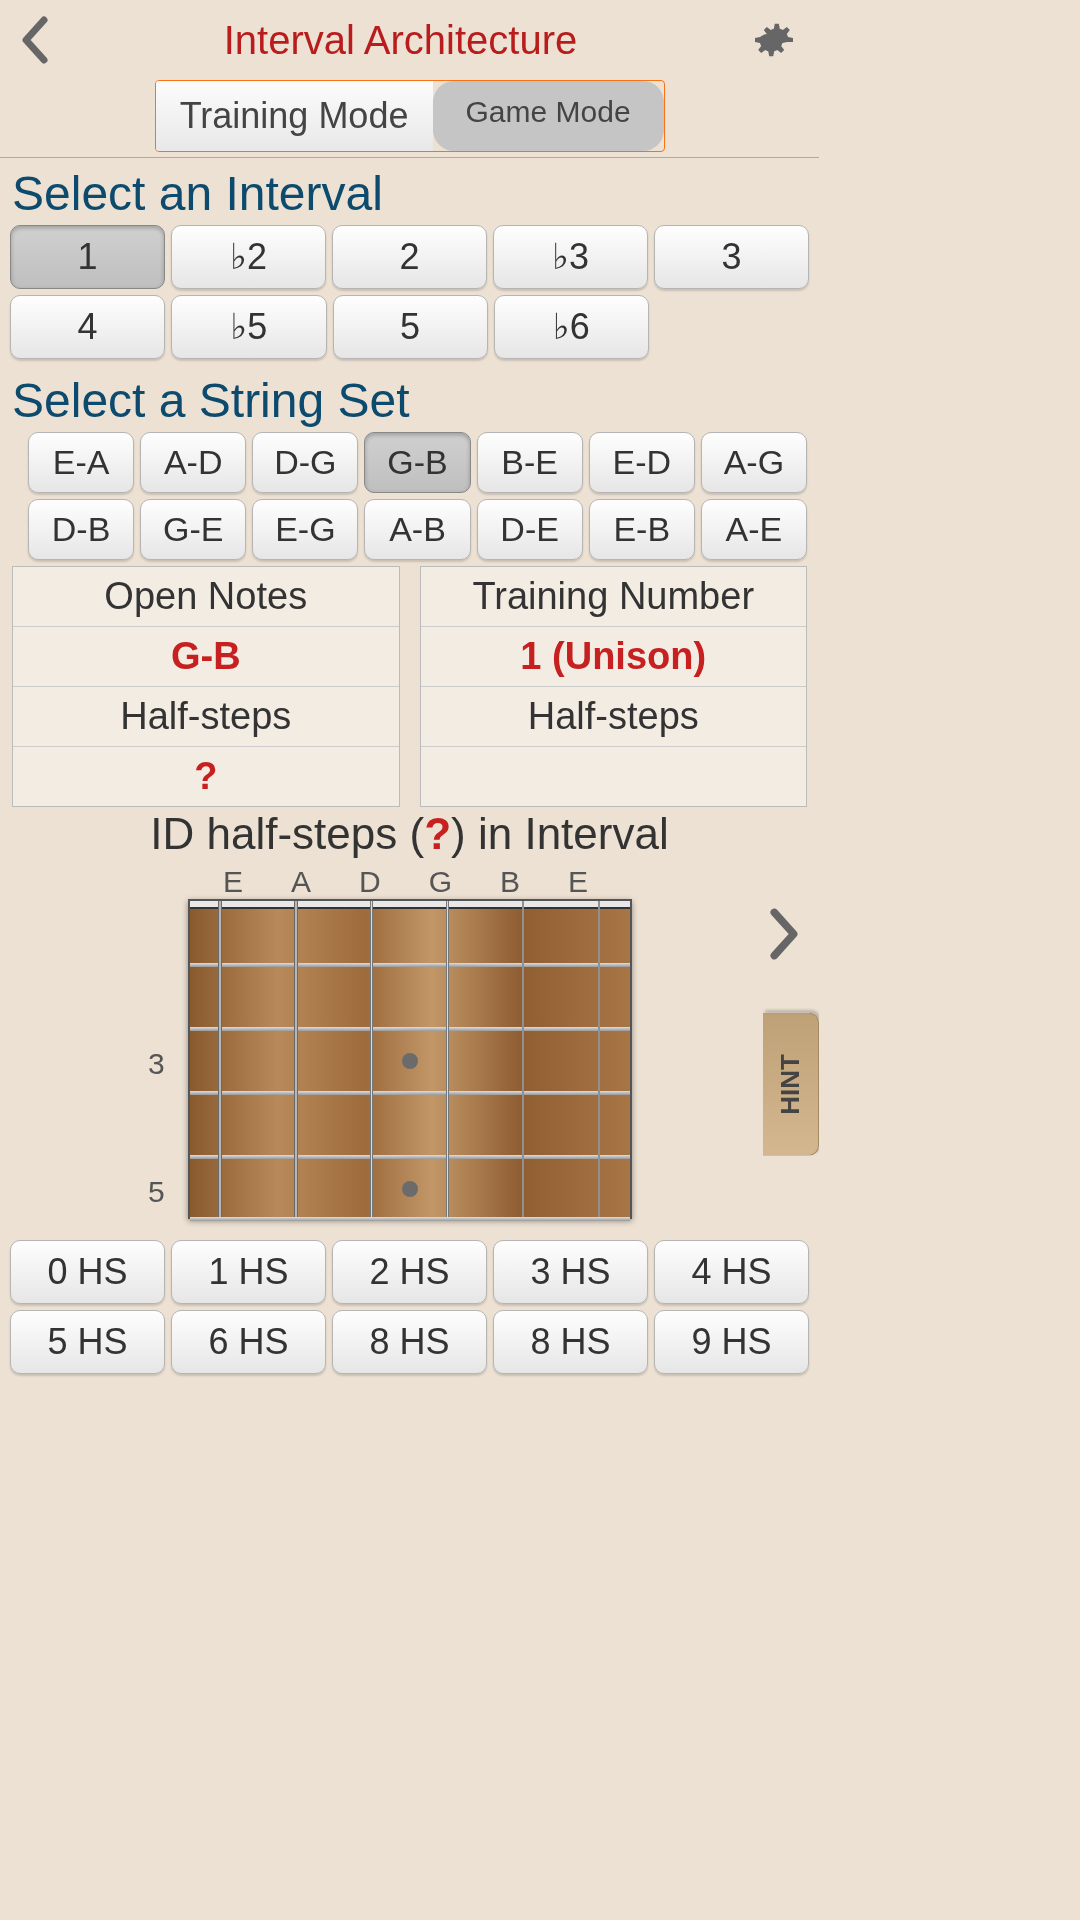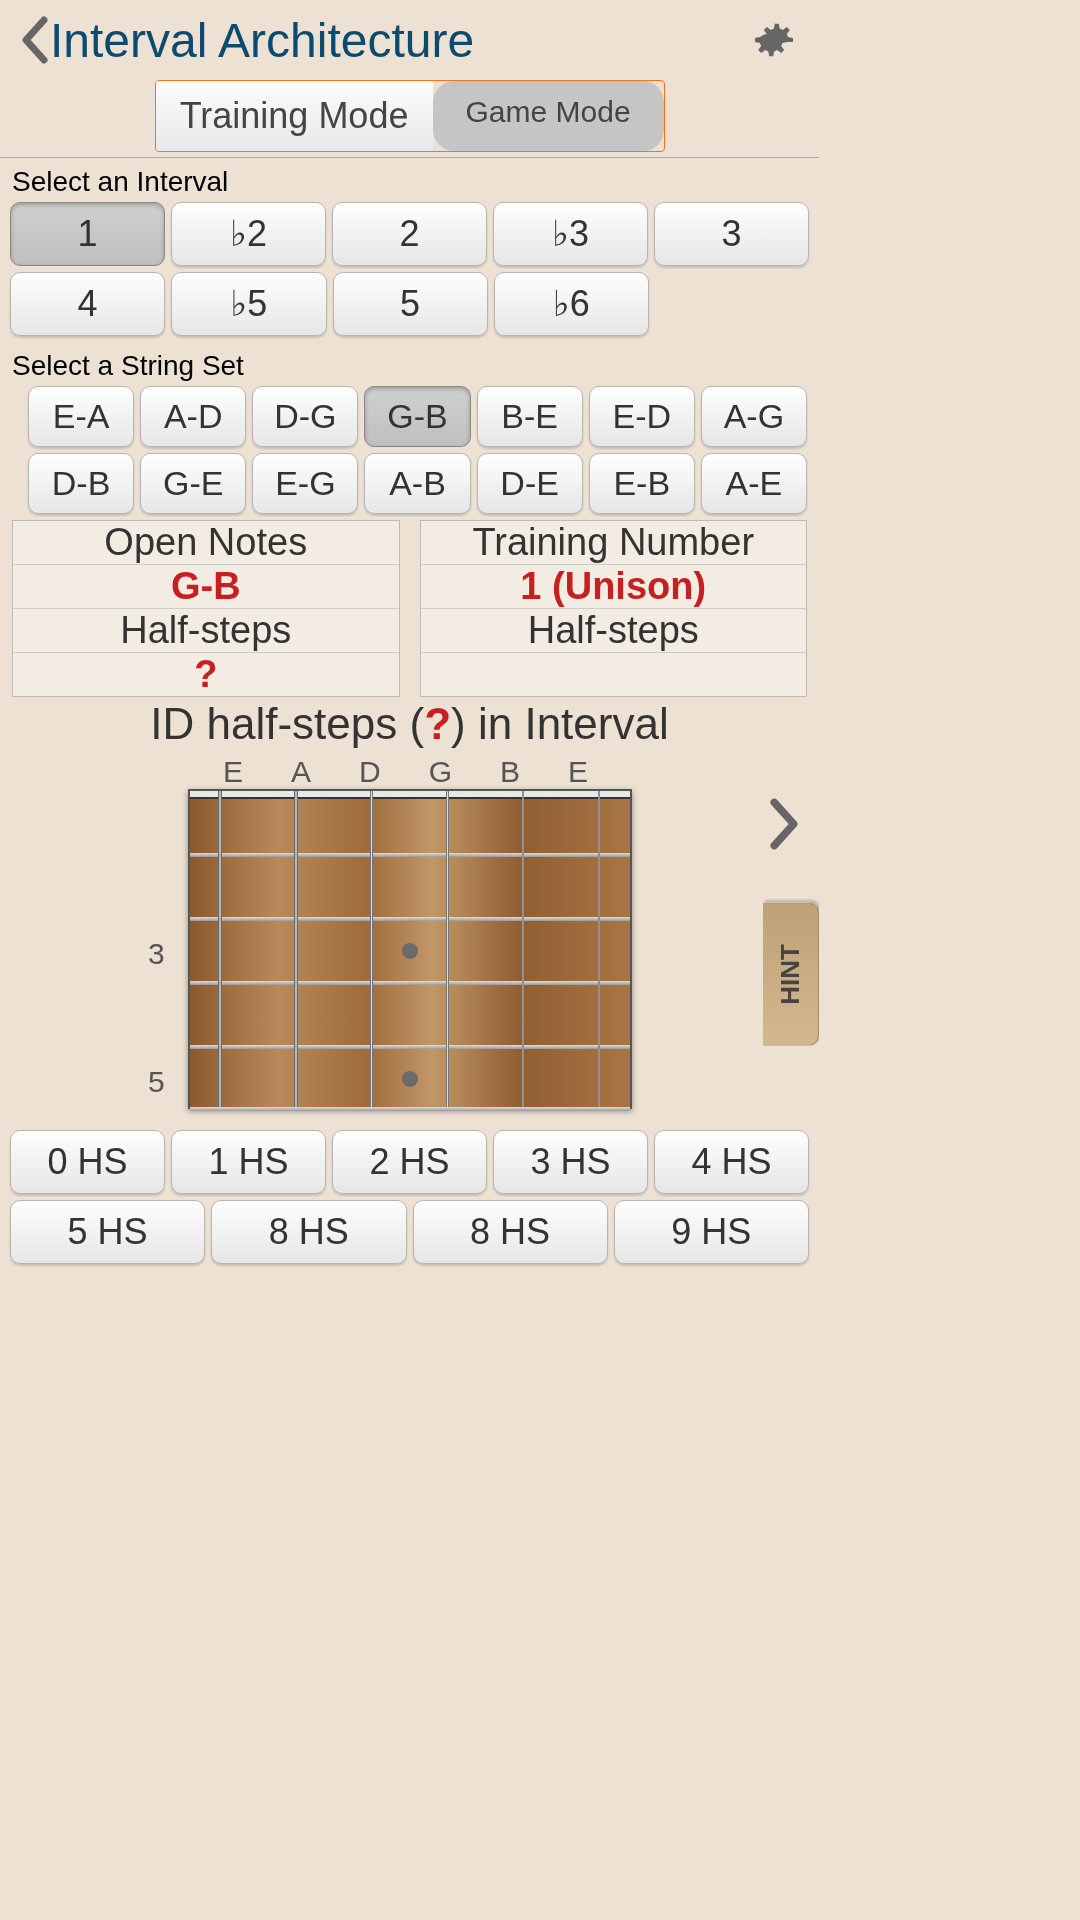--- a/index.html
+++ b/index.html
@@ -20,24 +20,24 @@
 }
 .back-chevron {
   width: 30px;
   height: 50px;
 }
 .gear {
   width: 48px;
   height: 48px;
 }
 .title {
-  font-size: 48px;
-  color: #0c4a6e;
-  font-weight: 300;
-  text-align: left;
+  font-size: 40px;
+  color: #b91c1c;
+  font-weight: 300;
+  text-align: center;
   flex: 1;
 }
 .mode-tabs {
   display: flex;
   margin: 10px auto 5px auto;
   width: 510px;
   border: 1px solid #f97316;
   border-radius: 4px;
   overflow: hidden;
 }
@@ -57,22 +57,22 @@
   background: #c5c5c5;
   font-size: 30px;
   border-radius: 21px;
 }
 .divider-line {
   height: 1px;
   background: #aaa;
   width: 100%;
 }
 .section-label {
-  font-size: 28px;
-  color: #000000;
+  font-size: 48px;
+  color: #0c4a6e;
   padding: 8px 0 4px 12px;
   font-weight: 300;
 }
 .pill-row {
   display: flex;
   gap: 6px;
   padding: 0 10px;
   margin-bottom: 6px;
 }
 .pill {
@@ -122,21 +122,21 @@
   margin: 6px 12px 0 12px;
 }
 .info-col {
   flex: 1;
   border: 1px solid #bbb;
   background: #f3ece3;
 }
 .info-col .row {
   text-align: center;
   font-size: 38px;
-  padding: 0 0;
+  padding: 8px 0;
   border-bottom: 1px solid #ccc;
   color: #333;
   font-weight: 300;
 }
 .info-col .row:last-child { border-bottom: none; }
 .info-col .row.red { color: #C62020; font-weight: 600; }
 .prompt {
   text-align: center;
   font-size: 44px;
   color: #333;
@@ -339,17 +339,18 @@
 <div class="answer-rows">
   <div class="pill-row">
     <div class="pill">0 HS</div>
     <div class="pill">1 HS</div>
     <div class="pill">2 HS</div>
     <div class="pill">3 HS</div>
     <div class="pill">4 HS</div>
   </div>
   <div class="pill-row">
     <div class="pill">5 HS</div>
+    <div class="pill">6 HS</div>
     <div class="pill">8 HS</div>
     <div class="pill">8 HS</div>
     <div class="pill">9 HS</div>
   </div>
 </div>
 
 </body></html>

